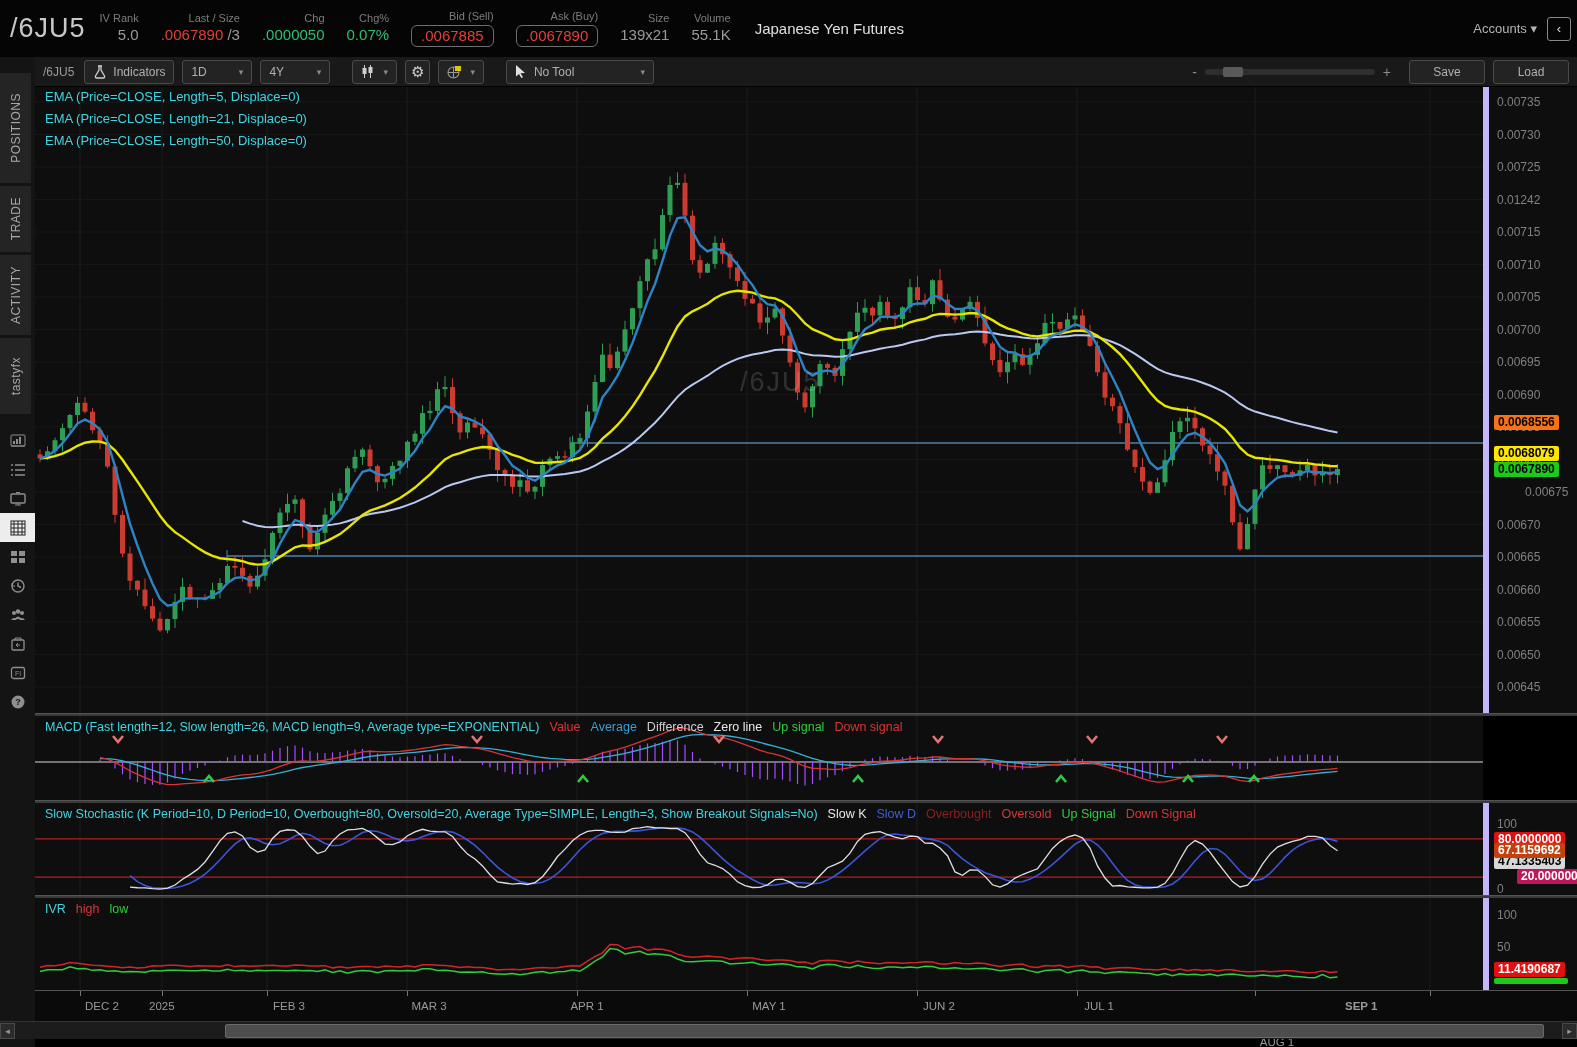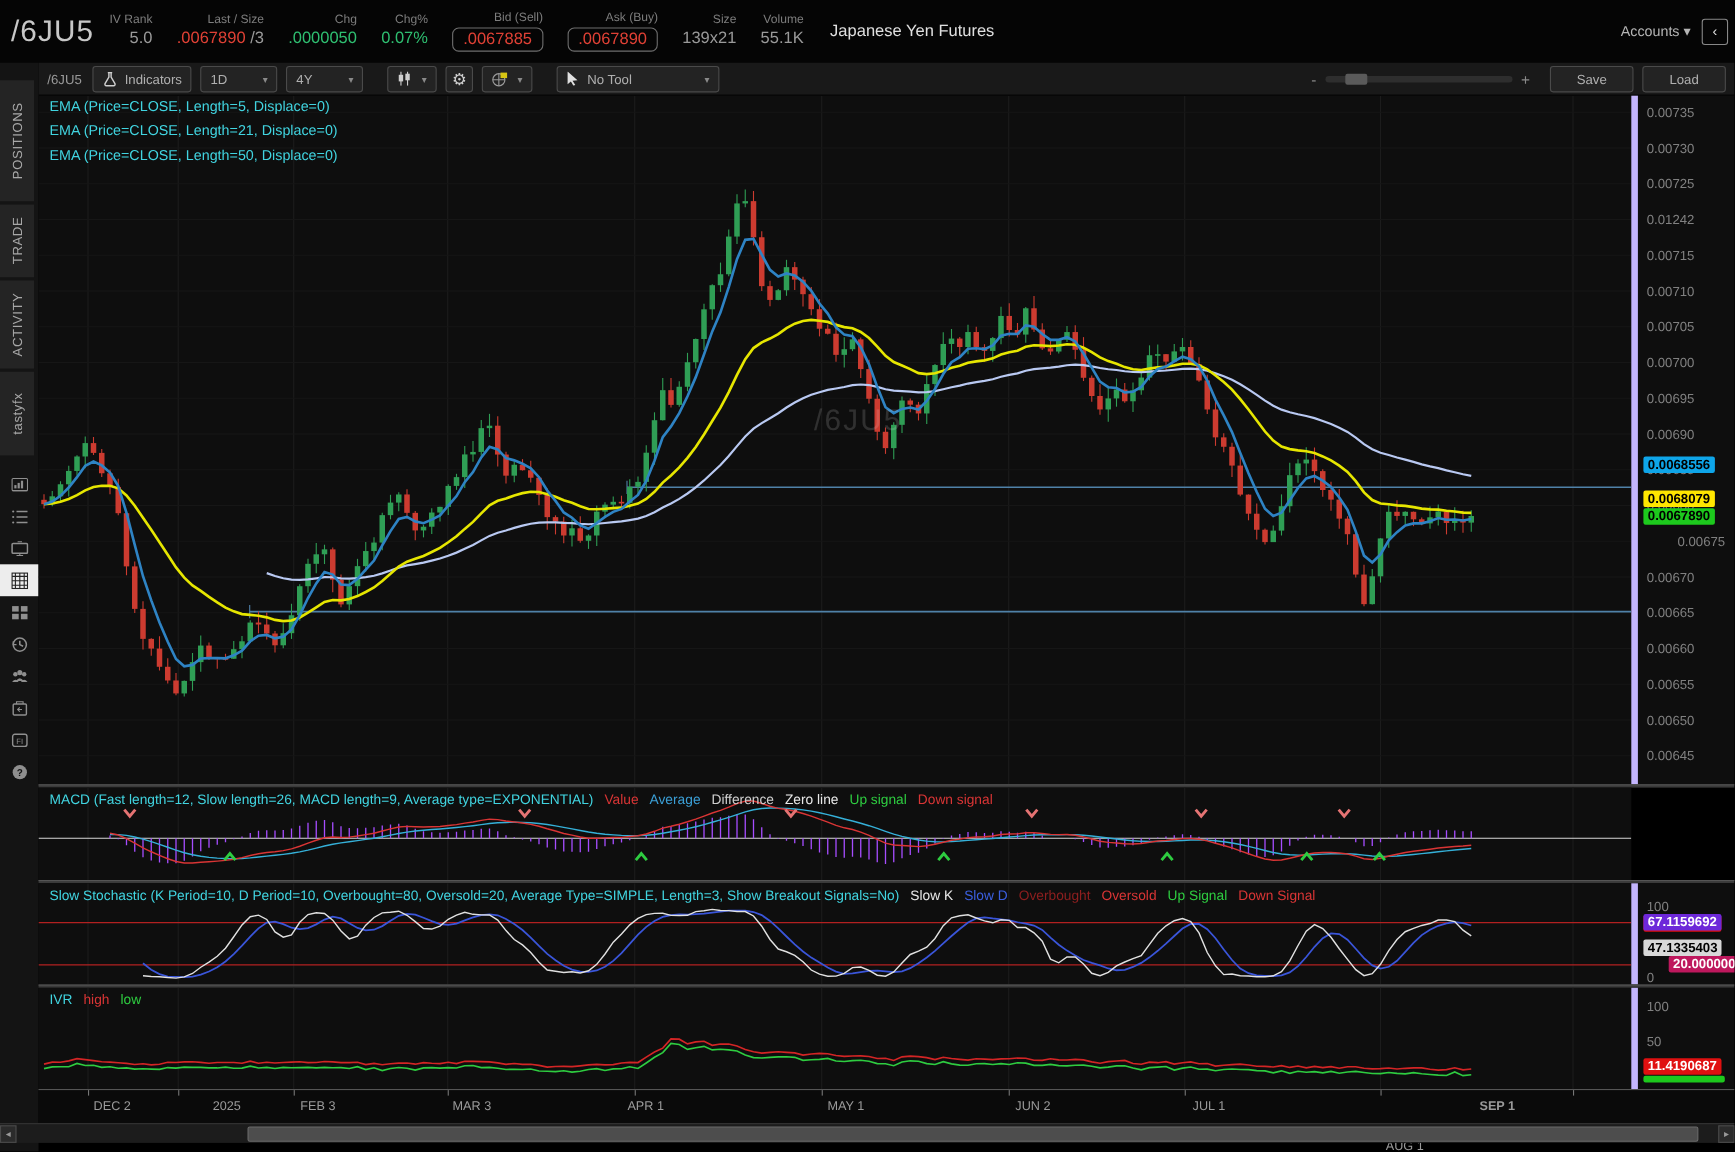--- a/index.html
+++ b/index.html
@@ -678,21 +678,21 @@
       <div class="tick" style="top: 300.5px;">0.00690</div>
       <div class="tick" style="top: 333px;">0.00685</div>
       <div class="tick" style="top: 365.5px;">0.00680</div>
       <div class="tick" style="top: 398px; margin-left: 28px;">0.00675</div>
       <div class="tick" style="top: 430.5px;">0.00670</div>
       <div class="tick" style="top: 463px;">0.00665</div>
       <div class="tick" style="top: 495.5px;">0.00660</div>
       <div class="tick" style="top: 528px;">0.00655</div>
       <div class="tick" style="top: 560.5px;">0.00650</div>
       <div class="tick" style="top: 593px;">0.00645</div>
-      <div class="chip" style="background: #0ea5e9; color: rgb(0, 0, 0); top: 328.36px;">0.0068556</div>
+      <div class="chip" style="background: #f97316; color: rgb(0, 0, 0); top: 328.36px;">0.0068556</div>
       <div class="chip" style="background: rgb(255, 230, 0); color: rgb(0, 0, 0); top: 359.365px;">0.0068079</div>
       <div class="chip" style="background: rgb(29, 201, 29); color: rgb(0, 0, 0); top: 374.65px;">0.0067890</div>
     </div>
 
   <div class="abs divider" style="top:713px;"></div>
 
   <div class="abs panel" style="left:35px;top:716px;width:1448px;height:84px;">
     <div class="ind-legend" id="macd-legend"><span style="color: rgb(65, 212, 224);">MACD (Fast length=12, Slow length=26, MACD length=9, Average type=EXPONENTIAL)</span><span style="color: rgb(217, 53, 53);">Value</span><span style="color: rgb(59, 159, 214);">Average</span><span style="color: rgb(207, 207, 207);">Difference</span><span style="color: rgb(232, 232, 232);">Zero line</span><span style="color: rgb(46, 204, 64);">Up signal</span><span style="color: rgb(217, 53, 53);">Down signal</span></div>
     <svg id="macd-svg" width="1448" height="84">
         <line x1="45" y1="0" x2="45" y2="84" stroke="#1c1c1c"></line>
@@ -901,21 +901,21 @@
         <line x1="1395" y1="0" x2="1395" y2="92" stroke="#1c1c1c"></line>
         <line x1="0" y1="35.8" x2="1448" y2="35.8" stroke="#b22020" stroke-width="1.2"></line>
         <line x1="0" y1="74.2" x2="1448" y2="74.2" stroke="#b22020" stroke-width="1.2"></line>
         <polyline points="95,72.64182600411944 102.5,78.59160818350031 110,82.5502595384172 117.5,84.80423271532439 125,85.13013224834762 132.5,85.32849211981238 140,84.77539126045674 147.5,83.0541404933551 155,80.2396391021236 162.5,76.27148613794952 170,71.0553349610386 177.5,64.37541042545337 185,56.68744645075549 192.5,48.4473691244056 200,40.95992089360606 207.5,35.73447408329587 215,34.853528296598185 222.5,37.084195845008885 230,40.37192708050211 237.5,41.67650145202883 245,40.791856671142774 252.5,37.31211946080572 260,33.000574525608634 267.5,30.327973700224682 275,31.902641265243126 282.5,36.311031338388474 290,40.564137460885874 297.5,42.68952491737141 305,42.20307368836929 312.5,38.9147439784974 320,34.08757963199302 327.5,29.554557489792238 335,27.746070403330037 342.5,28.511066348260208 350,31.355530543333508 357.5,34.40725867010246 365,37.112860089518655 372.5,37.850118497923866 380,36.6651066632864 387.5,33.701708785083525 395,31.018004372462464 402.5,28.97766103182461 410,28.189070834724944 417.5,29.090273150687445 425,32.43055626666362 432.5,37.00854229761268 440,42.45946401467011 447.5,49.288576681375424 455,56.95210933461598 462.5,64.12413611870765 470,69.9045213931094 477.5,74.93306764647303 485,78.44279239806659 492.5,80.38102246468208 500,80.52046602465398 507.5,79.257621776873 515,75.88518110655306 522.5,70.49128775459978 530,63.42022965277719 537.5,55.069894691290074 545,46.72859744576179 552.5,39.565979538221455 560,34.33404495660057 567.5,30.57149796064668 575,28.847016169768267 582.5,28.315622960837437 590,28.444684204933026 597.5,28.11655203135787 605,27.641590102112858 612.5,26.550277259672782 620,25.63941115033753 627.5,24.786540054326316 635,24.76351304448353 642.5,24.905402072216468 650,26.09723343046968 657.5,28.95308460664001 665,34.20362000946167 672.5,41.03725735223622 680,48.36228510610622 687.5,55.53536535886872 695,61.97725405739848 702.5,67.53305254569683 710,72.10377444518338 717.5,76.54779386601294 725,80.30824357864617 732.5,82.42482221787982 740,81.9827123373287 747.5,80.69116397008476 755,79.60929852574094 762.5,79.44909341447253 770,79.97106956881046 777.5,80.75753189558044 785,80.0248381799079 792.5,77.14982737099231 800,72.75643689051222 807.5,67.49341529191793 815,61.40609122953327 822.5,54.60216917694923 830,47.93210551496092 837.5,41.512233831321126 845,35.621981784243886 852.5,31.90124120547128 860,31.04642737131372 867.5,31.95823873180374 875,32.69040056576341 882.5,33.68861950088447 890,35.40784876857173 897.5,36.619867701578094 905,38.44095576916894 912.5,42.35062940080542 920,49.405873188549315 927.5,55.83665528216024 935,61.18122497084588 942.5,65.59091423300765 950,69.72085344726604 957.5,72.29294568697495 965,74.64907724132716 972.5,77.4369768114238 980,79.04555546973594 987.5,78.6829494151532 995,76.03011453325293 1002.5,72.36948635977416 1010,67.2981167139556 1017.5,61.37381403948491 1025,54.79371573586645 1032.5,47.89025135769195 1040,41.142894610282916 1047.5,37.001932321090585 1055,36.92975978270371 1062.5,41.785804611369976 1070,49.98238986921894 1077.5,60.18625891346347 1085,69.71686954819143 1092.5,77.48590222549453 1100,81.7489921029583 1107.5,83.7393356805885 1115,84.11781440110875 1122.5,84.43771446337514 1130,83.71088774631944 1137.5,80.96794058054714 1145,75.28486447071786 1152.5,67.01279893162928 1160,57.69904734269806 1167.5,49.86102509425874 1175,45.57447028030043 1182.5,46.16535603862064 1190,51.28483987842172 1197.5,59.48304318863594 1205,68.04085246240311 1212.5,74.66495362079904 1220,77.48367017692891 1227.5,75.88737127410293 1235,70.40753633090515 1242.5,62.427367396225286 1250,54.16862390990287 1257.5,47.111172069005136 1265,42.19553708119917 1272.5,38.63783014584471 1280,36.497780165142366 1287.5,35.27238397205545 1295,36.12706640806382 1302.5,38.36121719533737" fill="none" stroke="#3a55d9" stroke-width="1.6"></polyline>
         <polyline points="95,84.09292710339652 102.5,84.74891089690433 110,84.90229841493931 117.5,85.68577877522691 125,86.22074605127106 132.5,85.0847264607203 140,81.98340660012612 147.5,76.29604457943111 155,71.61327181906944 162.5,66.37998123040063 170,59.00397057616567 177.5,48.58378392219997 185,37.85622470594175 192.5,30.412885187319958 200,28.94274007640295 207.5,32.87673652461471 215,44.179054988711556 222.5,49.00956244799531 230,46.85154136478597 237.5,35.465611934036595 245,28.453512620184448 252.5,26.78036893702629 260,27.451837772009895 267.5,33.48853723786618 275,43.33894975912885 282.5,50.49546298591113 290,48.045899549513294 297.5,38.0787750544376 305,31.056281092855556 312.5,26.897301209769395 320,26.359641253389277 327.5,25.380788838509353 335,29.03633962212661 342.5,34.88126081750641 350,41.119622185135874 357.5,41.618281887234 365,38.90879593559035 372.5,32.72263166415269 380,28.956201644319087 387.5,26.30263279412153 395,28.199759824128655 402.5,28.707079232401036 410,28.779680678654394 417.5,33.46221322413157 425,43.00404837400248 432.5,51.08968997887391 440,55.96168781768823 447.5,62.92524401218093 455,71.77987649033433 462.5,78.86418229446086 470,79.99161635088264 477.5,81.10441908450639 485,80.47386777014874 492.5,81.47102682341178 500,79.56140009432035 507.5,73.67739511197772 515,64.24221573290673 522.5,53.50440101038232 530,46.11573631429882 537.5,37.80972528688479 545,31.970908884336268 552.5,28.42912619520505 560,27.34472810227794 567.5,27.303001334529313 575,29.187316332492742 582.5,29.31394283968214 590,29.074432415683006 597.5,25.704067234402125 605,24.928191688304295 612.5,23.730752120292372 620,24.7596122930058 627.5,24.81007693562696 635,25.588932185188234 642.5,25.637636826968965 650,29.689908911558447 657.5,39.038868173857445 665,51.06275394973527 672.5,59.75711889906098 680,62.26277559631893 687.5,65.55531017537098 695,71.24831166650627 702.5,78.841746391227 710,82.61072839649371 717.5,84.48287270046673 725,84.35755873853708 732.5,81.83120486267458 740,76.63119698847142 747.5,76.15298656027396 755,79.07354547874762 762.5,83.55653318219503 770,84.4410856343643 777.5,80.56350862232135 785,72.48951798191123 792.5,64.69849143416967 800,61.58958077979456 807.5,58.12597764139281 815,50.12688831039809 822.5,38.46990771899105 830,31.348173124228076 837.5,29.490222361595634 845,28.67471740600663 852.5,31.52318541653497 860,34.19583854820329 867.5,35.90722992667817 875,33.151031531393976 882.5,33.66581208161192 890,40.11933175497133 897.5,40.25593321323512 905,45.01267026463237 912.5,52.69939968957636 920,68.9420310203314 927.5,72.2732422230259 935,66.97878165666339 942.5,67.0611165754412 950,73.34909576086827 957.5,81.802492218876 965,84.05389999478697 972.5,80.9182795071466 980,75.10400986700189 987.5,71.5360654879546 995,68.5383178093746 1002.5,65.75075912739312 1010,55.56143127805376 1017.5,45.48249649464847 1025,38.63557396986228 1032.5,34.02099591850212 1040,32.01397539034794 1047.5,34.85661983209214 1055,45.121633802714065 1062.5,62.91579811319359 1070,75.00392220774697 1077.5,83.03332061157057 1085,82.5096730057319 1092.5,83.9667971892296 1100,84.23124750051247 1107.5,84.95564009589793 1115,84.9257142141718 1122.5,84.1091733170639 1130,80.33266360395108 1137.5,70.51651167165096 1145,56.5402595467516 1152.5,43.56538651872882 1160,37.54041537240785 1167.5,41.1425523617545 1175,49.083737601859376 1182.5,59.494688338352645 1190,69.16280571773424 1197.5,78.53143192347892 1205,83.93159873059034 1212.5,82.20424339383906 1220,73.588271119002 1227.5,61.181311203604324 1235,51.13225720749005 1242.5,44.030754057190975 1250,40.91052596222701 1257.5,38.301011914513325 1265,36.6031362645745 1272.5,33.343722530717706 1280,33.33050415367927 1287.5,34.783544996792415 1295,42.574424094555226 1302.5,47.77389020094222" fill="none" stroke="#e0e0e0" stroke-width="1.3"></polyline>
       </svg>
   </div>
   <div class="abs paxis" style="left:1483px;top:803px;width:94px;height:92px;" id="stoch-axis">
       <div class="tick" style="top: 14px;">100</div>
       <div class="chip" style="top: 29px; background: rgb(224, 16, 16); color: rgb(255, 255, 255); z-index: 6;">80.0000000</div>
-      <div class="chip" style="top: 28px; background: #6d28d9; color: rgb(255, 255, 255); z-index: 7;">67.1159692</div>
+      <div class="chip" style="top: 40px; background: #c2410c; color: rgb(255, 255, 255); z-index: 7;">67.1159692</div>
       <div class="chip" style="top: 51px; background: rgb(216, 216, 216); color: rgb(0, 0, 0); z-index: 6;">47.1335403</div>
       <div class="chip" style="top: 66px; background: #be185d; color: rgb(255, 255, 255); z-index: 6; margin-left: 23px;">20.0000000</div>
       <div class="tick" style="top: 79px;">0</div>
     </div>
 
   <div class="abs divider" style="top:895px;"></div>
 
   <div class="abs panel" style="left:35px;top:898px;width:1448px;height:92px;">
     <div class="ind-legend" id="ivr-legend"><span style="color: rgb(65, 212, 224);">IVR</span><span style="color: rgb(217, 53, 53);">high</span><span style="color: rgb(46, 204, 64);">low</span></div>
     <svg id="ivr-svg" width="1448" height="92">
@@ -937,21 +937,21 @@
       <div class="tick" style="top: 10px;">100</div>
       <div class="tick" style="top: 42px;">50</div>
       <div class="chip" style="top: 64px; background: rgb(224, 16, 16); color: rgb(255, 255, 255);">11.4190687</div>
       <div style="position: absolute; left: 5px; top: 80px; width: 74px; height: 6px; background: rgb(29, 201, 29); border-radius: 2px;"></div>
     </div>
 
   <div class="abs taxis" style="left:35px;top:990px;width:1542px;height:31px;" id="time-axis">
       <div class="ttick" style="left: 45px;"></div>
       <div class="tmonth" style="left: 32px; width: 70px; text-align: center;">DEC 2</div>
       <div class="ttick" style="left: 127px;"></div>
-      <div class="tmonth" style="left: 114px; width: 70px; text-align: right;">2025</div>
+      <div class="tmonth" style="left: 114px; width: 70px; text-align: left;">2025</div>
       <div class="ttick" style="left: 232px;"></div>
       <div class="tmonth" style="left: 219px; width: 70px; text-align: center;">FEB 3</div>
       <div class="ttick" style="left: 372px;"></div>
       <div class="tmonth" style="left: 359px; width: 70px; text-align: center;">MAR 3</div>
       <div class="ttick" style="left: 542px;"></div>
       <div class="tmonth" style="left: 517px; width: 70px; text-align: center;">APR 1</div>
       <div class="ttick" style="left: 712px;"></div>
       <div class="tmonth" style="left: 699px; width: 70px; text-align: center;">MAY 1</div>
       <div class="ttick" style="left: 882px;"></div>
       <div class="tmonth" style="left: 869px; width: 70px; text-align: center;">JUN 2</div>

